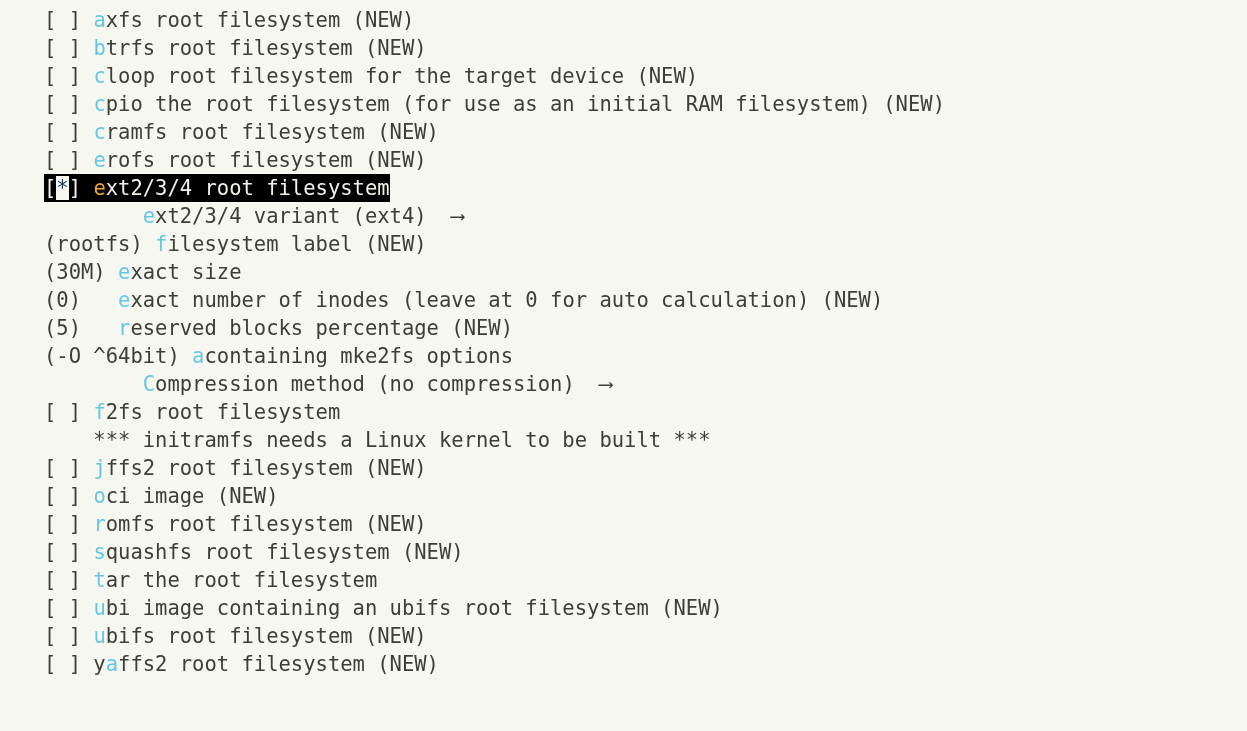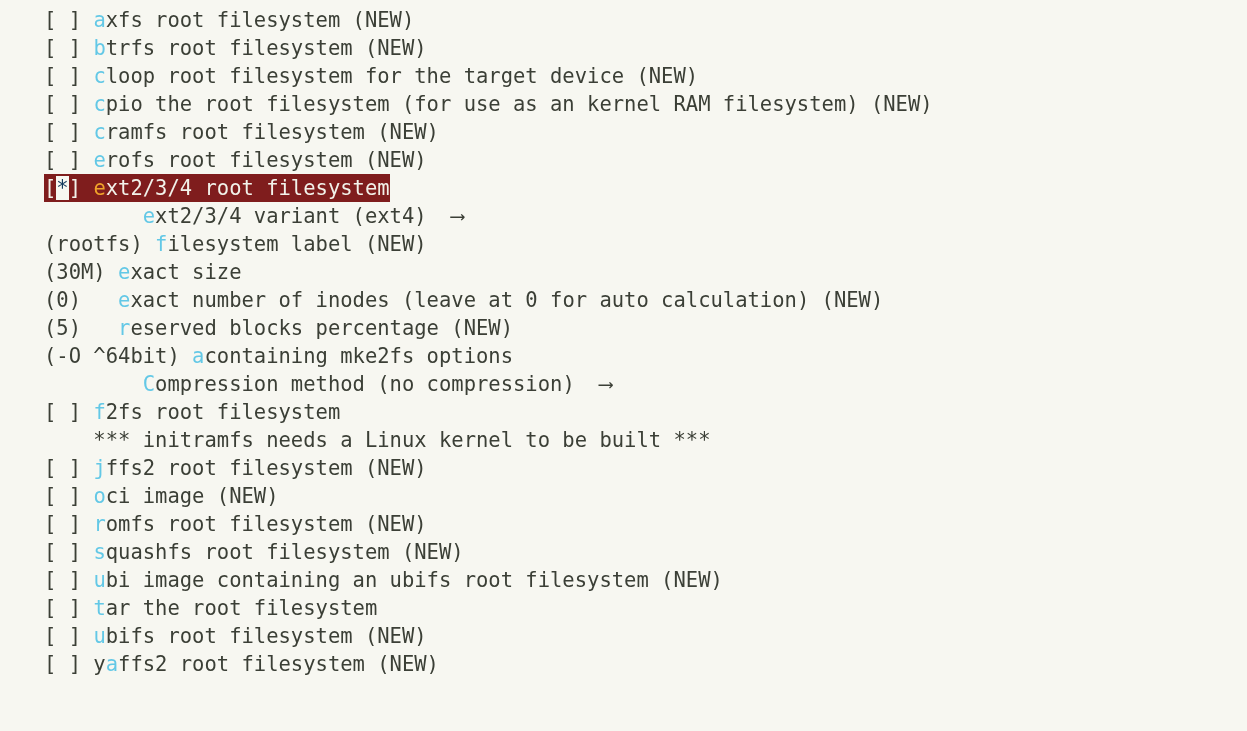--- a/index.html
+++ b/index.html
@@ -44,21 +44,21 @@
   .hot { color: #63c8e6; }
 
   
   .txt { color: #3b3f36; }
 
   
   .menu-row.selected {
     padding-left: 0;
   }
   .menu-row.selected .hl {
-    background: #7f1d1d;
+    background: #000000;
     color: #f2f2ea;
     display: inline-block;
     height: 28px;
     line-height: 28px;
     margin-left: 44px;
     padding: 0;
   }
   .menu-row.selected .hot-sel { color: #f0a32a; }
   .menu-row.selected .cursor {
     background: #f7f7f1;
@@ -73,35 +73,35 @@
   }
 </style>
 </head>
 <body>
 
 <div id="menu-screen">
   <ul class="menu-list" id="menu-list">
       <li class="menu-row"><span class="txt">[ ] </span><span class="hot">a</span><span class="txt">xfs root filesystem (NEW)</span></li>
       <li class="menu-row"><span class="txt">[ ] </span><span class="hot">b</span><span class="txt">trfs root filesystem (NEW)</span></li>
       <li class="menu-row"><span class="txt">[ ] </span><span class="hot">c</span><span class="txt">loop root filesystem for the target device (NEW)</span></li>
-      <li class="menu-row"><span class="txt">[ ] </span><span class="hot">c</span><span class="txt">pio the root filesystem (for use as an kernel RAM filesystem) (NEW)</span></li>
+      <li class="menu-row"><span class="txt">[ ] </span><span class="hot">c</span><span class="txt">pio the root filesystem (for use as an initial RAM filesystem) (NEW)</span></li>
       <li class="menu-row"><span class="txt">[ ] </span><span class="hot">c</span><span class="txt">ramfs root filesystem (NEW)</span></li>
       <li class="menu-row"><span class="txt">[ ] </span><span class="hot">e</span><span class="txt">rofs root filesystem (NEW)</span></li>
       <li class="menu-row selected"><span class="hl"><span>[</span><span class="cursor">*</span><span>] </span><span class="hot-sel">e</span><span>xt2/3/4 root filesystem</span></span></li>
       <li class="menu-row"><span class="txt">        </span><span class="hot">e</span><span class="txt">xt2/3/4 variant (ext4)  </span><span class="arrow">⟶</span></li>
       <li class="menu-row"><span class="txt">(rootfs) </span><span class="hot">f</span><span class="txt">ilesystem label (NEW)</span></li>
       <li class="menu-row"><span class="txt">(30M) </span><span class="hot">e</span><span class="txt">xact size</span></li>
       <li class="menu-row"><span class="txt">(0)   </span><span class="hot">e</span><span class="txt">xact number of inodes (leave at 0 for auto calculation) (NEW)</span></li>
       <li class="menu-row"><span class="txt">(5)   </span><span class="hot">r</span><span class="txt">eserved blocks percentage (NEW)</span></li>
       <li class="menu-row"><span class="txt">(-O ^64bit) </span><span class="hot">a</span><span class="txt">containing mke2fs options</span></li>
       <li class="menu-row"><span class="txt">        </span><span class="hot">C</span><span class="txt">ompression method (no compression)  </span><span class="arrow">⟶</span></li>
       <li class="menu-row"><span class="txt">[ ] </span><span class="hot">f</span><span class="txt">2fs root filesystem</span></li>
       <li class="menu-row"><span class="txt">    *** initramfs needs a Linux kernel to be built ***</span></li>
       <li class="menu-row"><span class="txt">[ ] </span><span class="hot">j</span><span class="txt">ffs2 root filesystem (NEW)</span></li>
       <li class="menu-row"><span class="txt">[ ] </span><span class="hot">o</span><span class="txt">ci image (NEW)</span></li>
       <li class="menu-row"><span class="txt">[ ] </span><span class="hot">r</span><span class="txt">omfs root filesystem (NEW)</span></li>
       <li class="menu-row"><span class="txt">[ ] </span><span class="hot">s</span><span class="txt">quashfs root filesystem (NEW)</span></li>
+      <li class="menu-row"><span class="txt">[ ] </span><span class="hot">t</span><span class="txt">ar the root filesystem</span></li>
       <li class="menu-row"><span class="txt">[ ] </span><span class="hot">u</span><span class="txt">bi image containing an ubifs root filesystem (NEW)</span></li>
-      <li class="menu-row"><span class="txt">[ ] </span><span class="hot">t</span><span class="txt">ar the root filesystem</span></li>
       <li class="menu-row"><span class="txt">[ ] </span><span class="hot">u</span><span class="txt">bifs root filesystem (NEW)</span></li>
       <li class="menu-row"><span class="txt">[ ] y</span><span class="hot">a</span><span class="txt">ffs2 root filesystem (NEW)</span></li>
     </ul>
 </div>
 
 </body></html>

